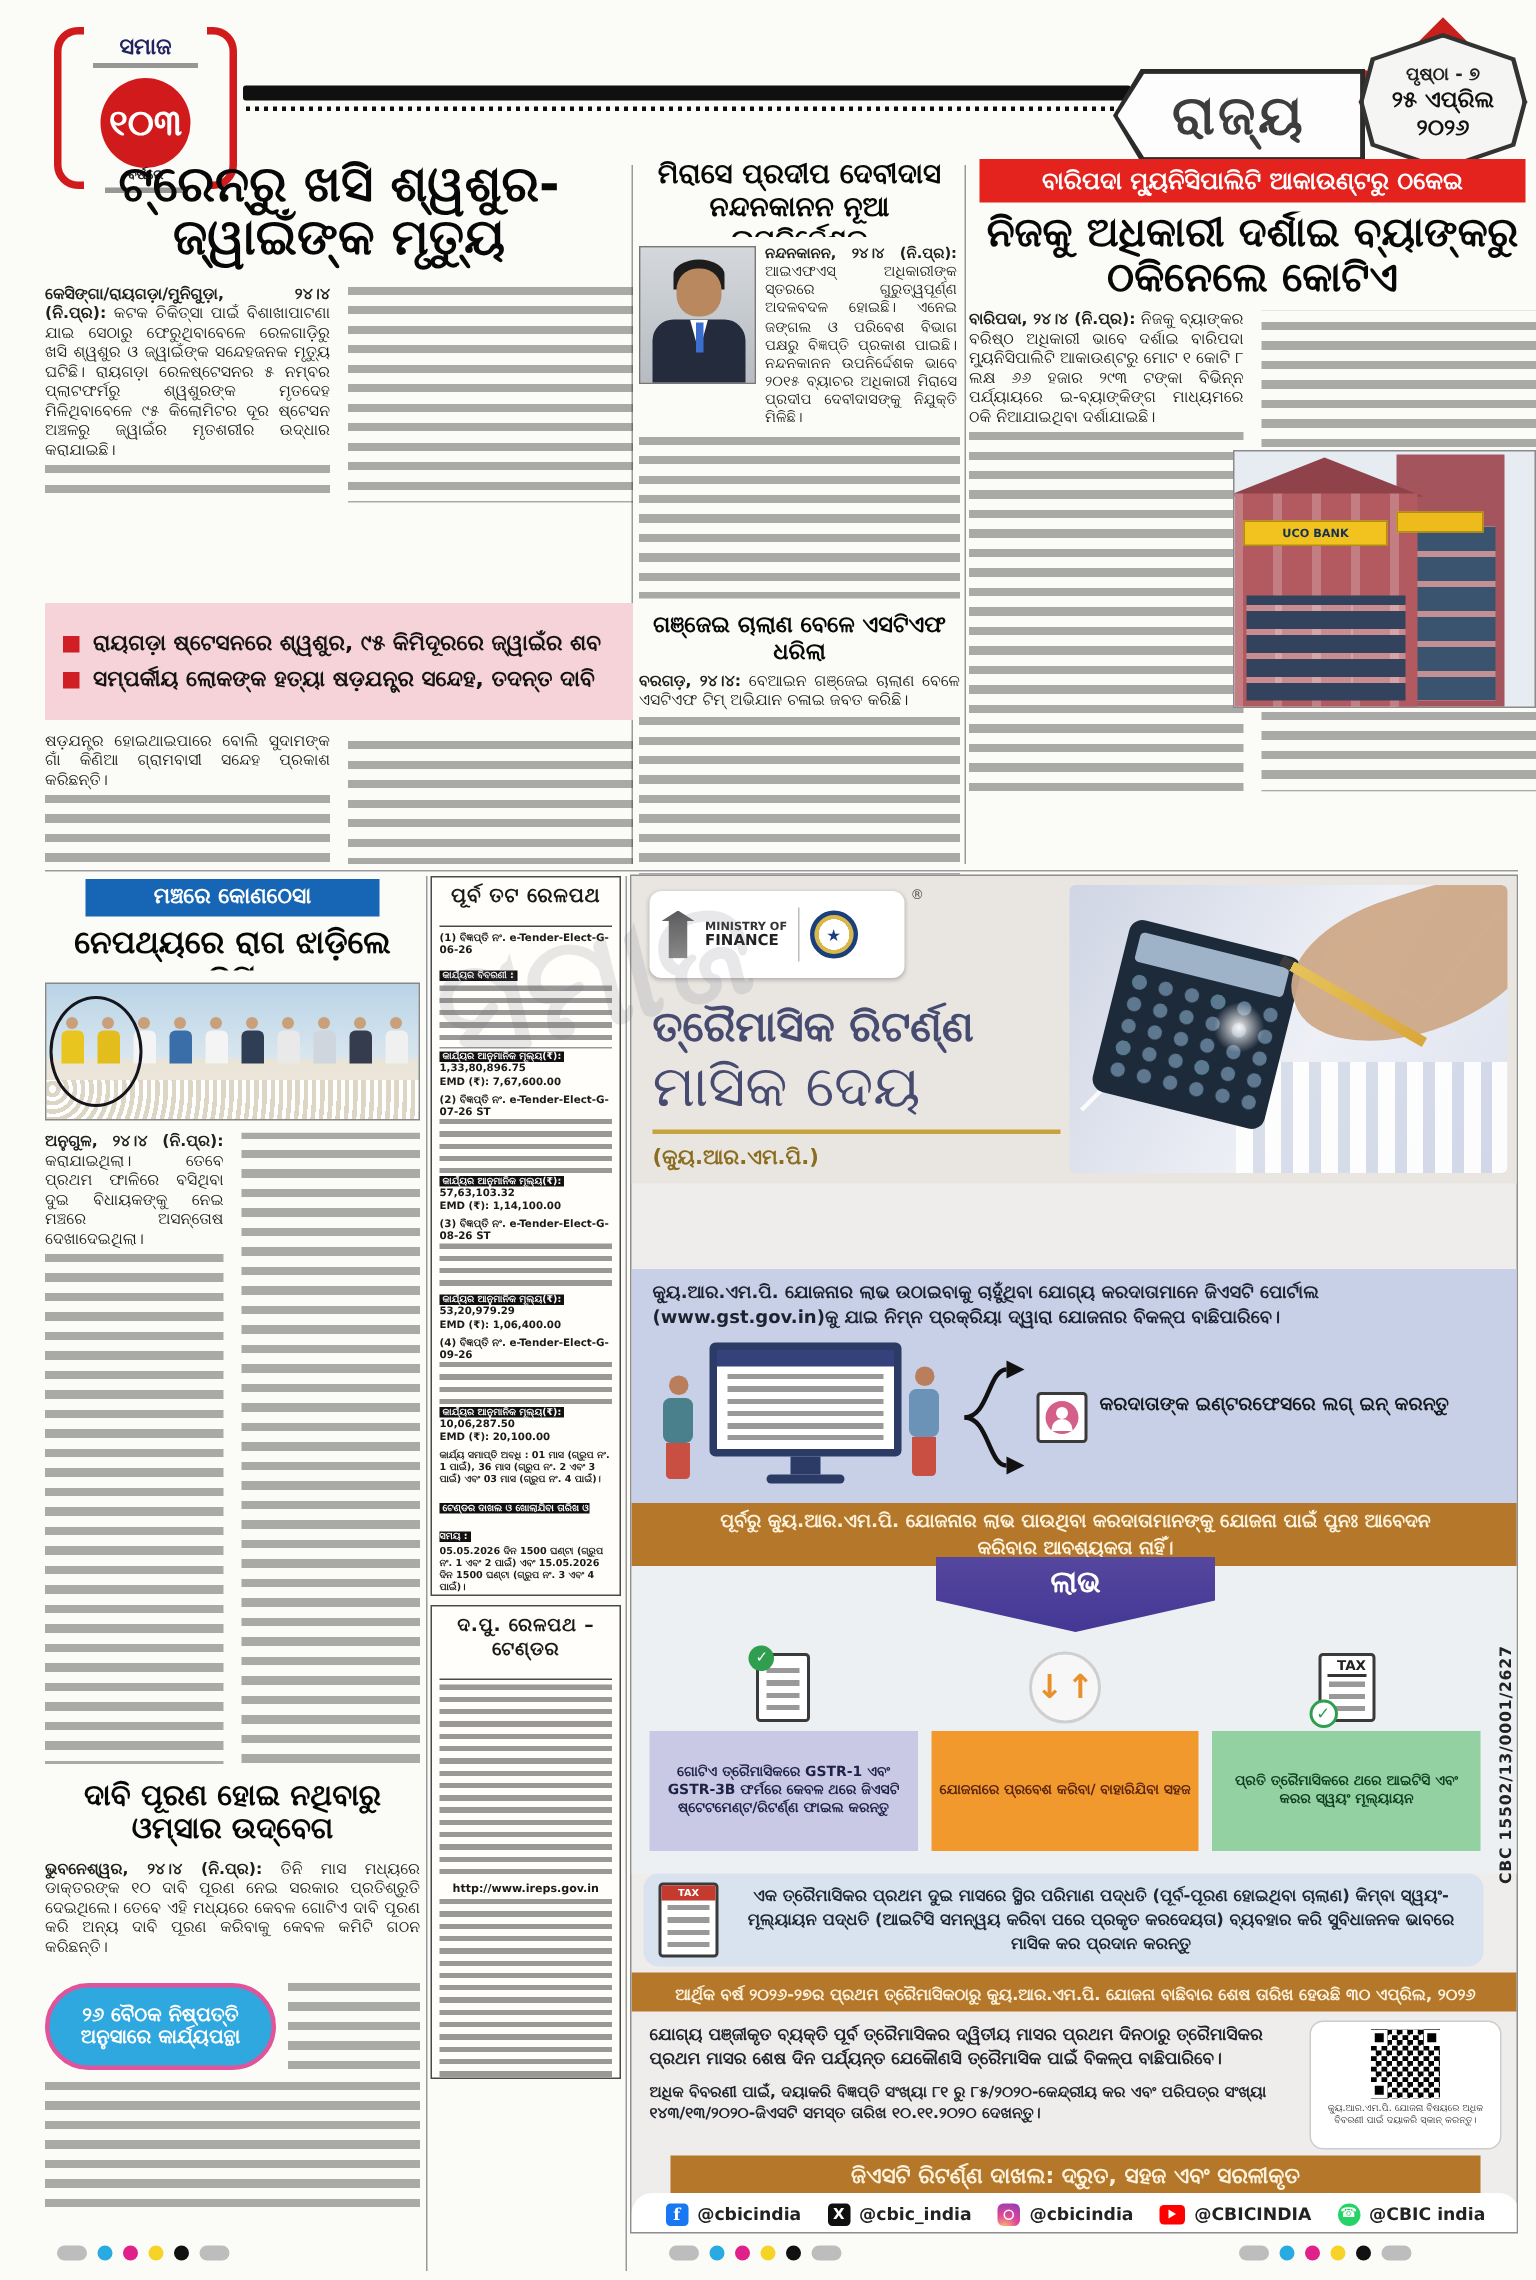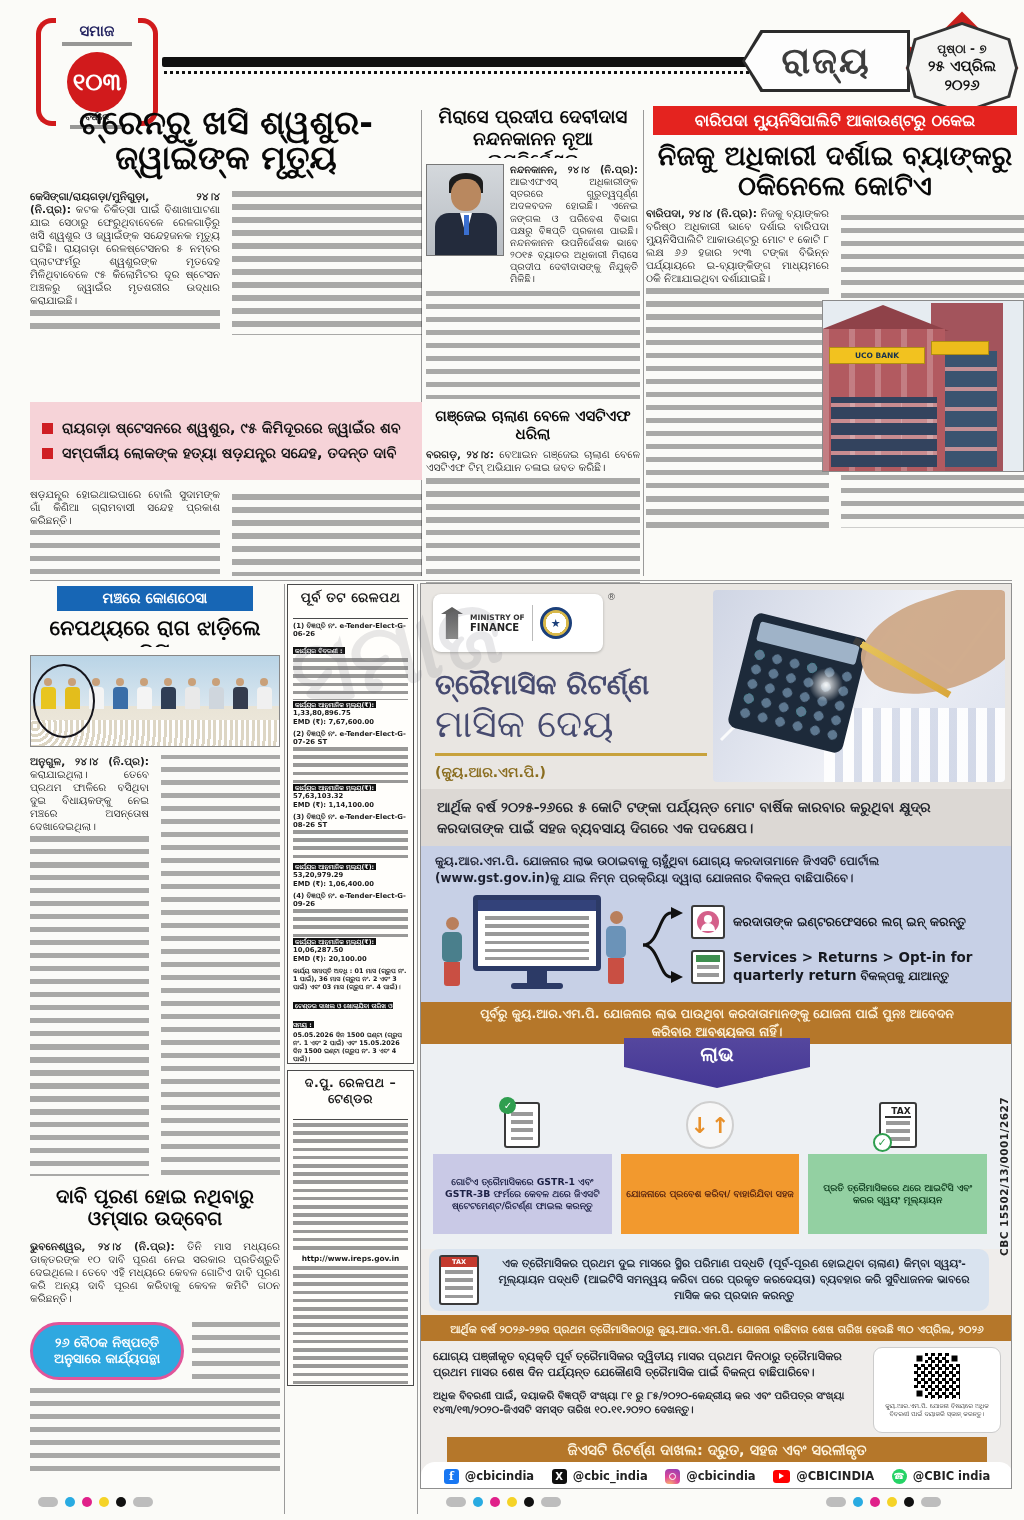--- a/index.html
+++ b/index.html
@@ -45,21 +45,21 @@
     <span style="color:#fff;font-size:24px;font-weight:900">୧୦୩</span>
   </div>
   <div class="abs" style="left:0;right:0;top:100px;text-align:center;font-size:9px;font-weight:800;color:#222">ବର୍ଷରେ</div>
   <div class="abs fls" style="left:34px;top:113px;width:54px;height:6px"></div>
 </div>
 
 <div class="abs" style="left:162px;top:57px;width:592px;height:10px;background:#101010;border-radius:2px"></div>
 <div class="abs" style="left:164px;top:71px;width:588px;height:3px;background:repeating-linear-gradient(90deg,#111 0 3px,transparent 3px 6px)"></div>
 
 <div class="abs" style="left:886px;top:46px;width:38px;height:38px;border-radius:50%;border:10px solid #c9201d"></div>
-<div class="abs" style="left:742px;top:30px;width:168px;height:62px;background:#2b2b2b;clip-path:polygon(11% 0,100% 0,100% 100%,11% 100%,0 50%)">
+<div class="abs" style="left:742px;top:46px;width:168px;height:62px;background:#2b2b2b;clip-path:polygon(11% 0,100% 0,100% 100%,11% 100%,0 50%)">
   <div class="abs" style="left:3px;top:3px;right:3px;bottom:3px;background:#fdfdfd;clip-path:polygon(11% 0,100% 0,100% 100%,11% 100%,0 50%);display:flex;align-items:center;justify-content:center">
     <span style="font-size:36px;font-weight:900;color:#3d3d3d;letter-spacing:2px">ରାଜ୍ୟ</span>
   </div>
 </div>
 <div class="abs" style="left:922px;top:28px;width:80px;height:80px;background:#c9201d;transform:rotate(45deg)"></div>
 <div class="abs" style="left:906px;top:22px;width:112px;height:92px;background:#333;clip-path:polygon(50% 0,93% 18%,100% 50%,93% 82%,50% 100%,7% 82%,0 50%,7% 18%)">
   <div class="abs" style="left:3px;top:3px;right:3px;bottom:3px;background:#f5f5f3;clip-path:polygon(50% 0,93% 18%,100% 50%,93% 82%,50% 100%,7% 82%,0 50%,7% 18%);display:flex;flex-direction:column;align-items:center;justify-content:center;gap:1px">
     <span style="font-size:12px;font-weight:800;color:#222">ପୃଷ୍ଠା - ୭</span>
     <span style="font-size:15px;font-weight:900;color:#111">୨୫ ଏପ୍ରିଲ</span>
     <span style="font-size:15px;font-weight:900;color:#111">୨୦୨୬</span>
@@ -286,23 +286,20 @@
       <div class="abs" style="left:26px;top:34px;width:118px;height:118px;background:#1d2a3a;border-radius:9px;transform:rotate(14deg);padding:8px">
         <div style="height:20px;background:#9fb3c8;border-radius:3px"></div>
         <div style="height:74px;margin-top:7px;background-image:radial-gradient(circle at 7px 6px,#5e7890 0 4.5px,transparent 5px),radial-gradient(circle at 7px 6px,#2ea8a0 0 4.5px,transparent 5px);background-size:18px 15px,54px 45px"></div>
       </div>
       <div class="abs" style="right:-24px;top:6px;width:170px;height:92px;background:#cfa988;border-radius:46% 40% 52% 48%;transform:rotate(-18deg);opacity:.95"></div>
       <div class="abs" style="right:48px;top:74px;width:110px;height:7px;background:linear-gradient(90deg,#3c3c3c 0 8px,#e6c35a 8px,#d9a73c);transform:rotate(30deg)"></div>
       <div class="abs" style="left:96px;top:78px;width:34px;height:34px;border-radius:50%;background:radial-gradient(circle,rgba(255,255,255,.95),rgba(255,255,255,0) 70%)"></div>
     </div>
   </div>
 
-  <div class="abs" style="left:0;top:205px;width:592px;height:57px;background:#dcd8d4;display:flex;align-items:center;padding:0 16px">
-    <span style="font-size:14px;line-height:1.5;font-weight:700;color:#23262e">ଆର୍ଥିକ ବର୍ଷ ୨୦୨୫-୨୬ରେ ୫ କୋଟି ଟଙ୍କା ପର୍ଯ୍ୟନ୍ତ ମୋଟ ବାର୍ଷିକ କାରବାର କରୁଥିବା କ୍ଷୁଦ୍ର କରଦାତାଙ୍କ ପାଇଁ ସହଜ ବ୍ୟବସାୟ ଦିଗରେ ଏକ ପଦକ୍ଷେପ।</span>
-  </div>
 
   <div class="abs" style="left:0;top:262px;width:592px;height:156px;background:#c7d0e6;padding:7px 14px">
     <div style="font-size:12px;line-height:1.45;font-weight:700;color:#1d2130">କ୍ୟୁ.ଆର.ଏମ.ପି. ଯୋଜନାର ଲାଭ ଉଠାଇବାକୁ ଚାହୁଁଥିବା ଯୋଗ୍ୟ କରଦାତାମାନେ ଜିଏସଟି ପୋର୍ଟାଲ (www.gst.gov.in)କୁ ଯାଇ ନିମ୍ନ ପ୍ରକ୍ରିୟା ଦ୍ୱାରା ଯୋଜନାର ବିକଳ୍ପ ବାଛିପାରିବେ।</div>
     <div style="display:flex;align-items:center;margin-top:5px;gap:4px">
       <div style="width:200px;height:100px;position:relative;flex:0 0 auto">
         <div class="abs" style="left:38px;top:0;width:128px;height:76px;background:#fff;border:5px solid #2c3a66;border-radius:4px">
           <div style="height:11px;background:#33427a"></div>
           <div class="fls" style="height:44px;margin:5px 7px 0"></div>
         </div>
         <div class="abs" style="left:92px;top:76px;width:20px;height:12px;background:#2c3a66"></div>
@@ -318,35 +315,28 @@
           <div style="width:16px;height:26px;background:#c94f43;margin:0 auto;border-radius:0 0 3px 3px"></div>
         </div>
       </div>
       <svg width="48" height="104" viewBox="0 0 48 104" style="flex:0 0 auto">
           <path d="M4,52 C20,52 20,20 32,20" stroke="#111" stroke-width="3" fill="none"></path>
           <path d="M4,52 C20,52 20,84 32,84" stroke="#111" stroke-width="3" fill="none"></path>
           <polygon points="32,14 44,20 32,26" fill="#111"></polygon>
           <polygon points="32,78 44,84 32,90" fill="#111"></polygon>
         </svg>
       <div style="display:flex;flex-direction:column;gap:10px">
-        <div style="display:flex;align-items:center;gap:8px">
+        <div style="display:flex;align-items:flex-start;gap:8px">
           <div class="sheet" style="width:34px;height:34px;display:flex;align-items:center;justify-content:center;flex:0 0 auto">
             <div style="width:22px;height:22px;border-radius:50%;background:#d4608a;position:relative">
                 <div style="position:absolute;left:7px;top:4px;width:8px;height:8px;border-radius:50%;background:#fff"></div>
                 <div style="position:absolute;left:4px;top:12px;width:14px;height:8px;border-radius:7px 7px 0 0;background:#fff"></div>
               </div>
           </div>
           <span style="font-size:12.5px;font-weight:800;color:#15181f">କରଦାତାଙ୍କ ଇଣ୍ଟରଫେସରେ ଲଗ୍ ଇନ୍ କରନ୍ତୁ</span>
-        </div>
-        <div style="display:flex;align-items:center;gap:8px">
-          <div class="sheet" style="width:34px;height:34px;flex:0 0 auto">
-            <div style="height:7px;background:#3f8f4f;margin:3px 3px 0"></div>
-            <div class="fls" style="height:16px;margin:3px 4px 0"></div>
-          </div>
-          <span style="font-size:12px;line-height:1.3;color:#15181f"><b style="font-size:13.5px">Services &gt; Returns &gt; Opt-in for quarterly return</b> <span style="font-weight:700">ବିକଳ୍ପକୁ ଯାଆନ୍ତୁ</span></span>
         </div>
       </div>
     </div>
   </div>
 
   <div class="abs adband" style="left:0;top:418px;width:592px;height:42px;display:flex;align-items:center;justify-content:center;padding:12px 40px">
     <span style="font-size:12.5px;line-height:1.45">ପୂର୍ବରୁ କ୍ୟୁ.ଆର.ଏମ.ପି. ଯୋଜନାର ଲାଭ ପାଉଥିବା କରଦାତାମାନଙ୍କୁ ଯୋଜନା ପାଇଁ ପୁନଃ ଆବେଦନ କରିବାର ଆବଶ୍ୟକତା ନାହିଁ।</span>
   </div>
 
   <div class="abs" style="left:0;top:460px;width:592px;height:205px;background:#edf0f3">

